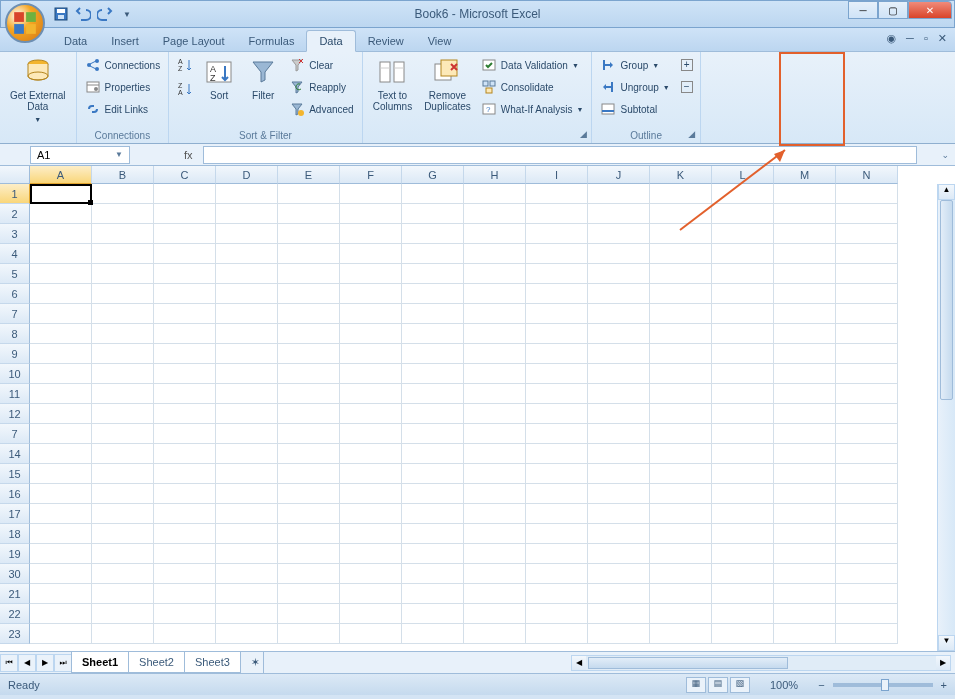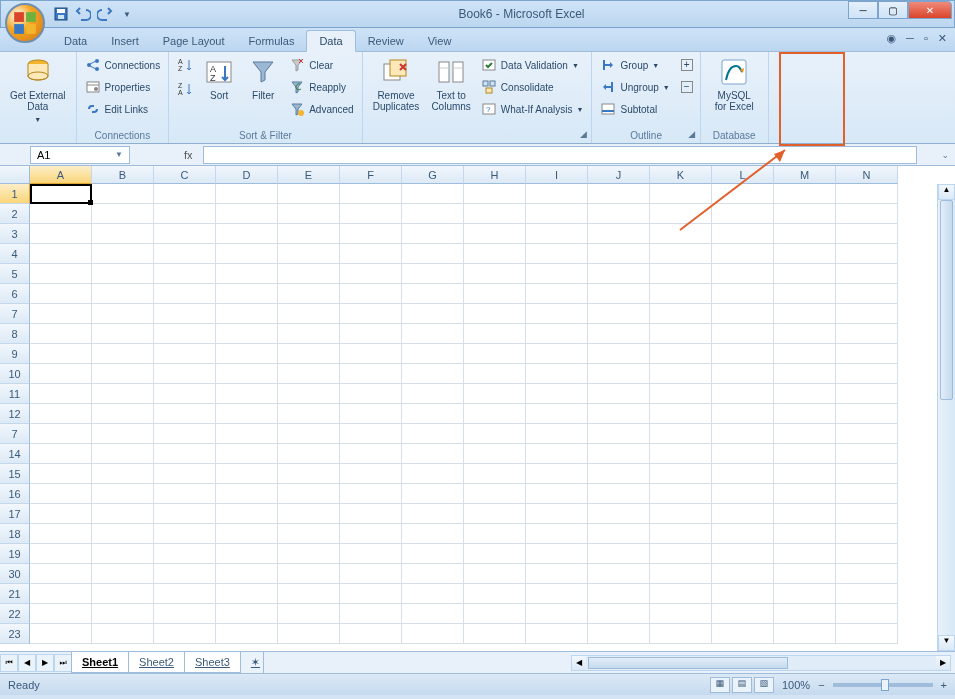--- a/index.html
+++ b/index.html
@@ -4,21 +4,21 @@
 <style>
 * { box-sizing: border-box; margin: 0; padding: 0; font-family: "Segoe UI", Tahoma, sans-serif; }
 body { background: #d4e4f4; width: 955px; height: 699px; overflow: hidden; position: relative; }
 
 
 .titlebar { height: 28px; background: linear-gradient(#cfe3f7, #bcd6f0); display: flex; align-items: center; position: relative; border: 1px solid #7ba4ce; }
 .office-button { width: 40px; height: 40px; background: radial-gradient(circle at 30% 30%, #fff, #f5a623 40%, #d47612); border-radius: 50%; border: 2px solid #6d8fb3; position: absolute; left: 4px; top: 2px; z-index: 30; display: flex; align-items: center; justify-content: center; }
 .office-button svg { width: 26px; height: 26px; }
 .qat { display: flex; gap: 6px; margin-left: 52px; align-items: center; }
 .qat-item { width: 16px; height: 16px; display: flex; align-items: center; justify-content: center; cursor: pointer; }
-.title-text { position: absolute; left: 50%; transform: translateX(-50%); font-size: 12px; color: #3b5a7a; margin-left: 44px; }
+.title-text { position: absolute; left: 50%; transform: translateX(-50%); font-size: 12px; color: #3b5a7a; }
 .win-controls { position: absolute; right: 2px; top: 0; display: flex; }
 .win-btn { width: 30px; height: 18px; border: 1px solid #7ba4ce; background: linear-gradient(#e6f0fa,#cfe3f7); display: flex; align-items: center; justify-content: center; font-size: 10px; cursor: pointer; }
 .win-btn.close { background: linear-gradient(#f08b7a,#d9442a); color: #fff; width: 44px; border-radius: 0 4px 0 0; }
 
 
 .tabrow { height: 24px; background: linear-gradient(#cfe3f7,#bcd6f0); display: flex; align-items: flex-end; padding-left: 52px; border-bottom: 1px solid #9fbcda; position: relative; }
 .tab { padding: 4px 12px; font-size: 11px; color: #3b5a7a; cursor: pointer; }
 .tab.active { background: #e8f1fa; border: 1px solid #9fbcda; border-bottom: 1px solid #e8f1fa; border-radius: 3px 3px 0 0; color: #2b4a6a; margin-bottom: -1px; }
 .tab-right { position: absolute; right: 8px; top: 4px; display: flex; gap: 10px; }
 .tab-right span { font-size: 11px; color: #3b5a7a; cursor: pointer; }
@@ -57,21 +57,21 @@
 .active-cell { position: absolute; border: 2px solid #000; width: 62px; height: 20px; left: 0; top: 0; pointer-events: none; }
 .active-cell::after { content: ''; position: absolute; right: -3px; bottom: -3px; width: 5px; height: 5px; background: #000; }
 .vscroll { position: absolute; right: 0; top: 18px; bottom: 0; width: 18px; background: linear-gradient(90deg,#e8f1fa,#d7e8f7); border-left: 1px solid #bcd6f0; }
 .vscroll .btn { height: 16px; background: linear-gradient(#f2f7fc,#dce9f6); border: 1px solid #bcd6f0; font-size: 8px; text-align: center; cursor: pointer; }
 .vscroll .thumb { position: absolute; top: 16px; left: 2px; right: 2px; height: 200px; background: linear-gradient(90deg,#e2edf8,#c5daee); border: 1px solid #9fbcda; border-radius: 2px; cursor: pointer; }
 
 
 .sheet-row { height: 22px; background: #e8f1fa; display: flex; align-items: center; border-top: 1px solid #9fbcda; font-size: 11px; }
 .nav-btns { display: flex; }
 .nav-btn { width: 18px; height: 18px; border: 1px solid #bcd6f0; background: #eaf2fa; font-size: 8px; text-align: center; line-height: 16px; cursor: pointer; }
-.sheet-tab { padding: 4px 10px; background: #fff; border: 1px solid #9fbcda; border-top: none; margin-left: -1px; cursor: pointer; color: #3b5a7a; text-decoration: underline; }
+.sheet-tab { padding: 4px 10px; background: #fff; border: 1px solid #9fbcda; border-top: none; margin-left: -1px; cursor: pointer; color: #3b5a7a; }
 .sheet-tab.active { font-weight: bold; background: #fff; color: #000; }
 .hscroll-area { flex: 1; display: flex; align-items: center; justify-content: flex-end; padding: 0 4px; }
 .hscroll { width: 380px; height: 16px; background: #e0ecf7; border: 1px solid #bcd6f0; position: relative; }
 .hscroll .hthumb { position: absolute; left: 16px; width: 200px; top: 1px; bottom: 1px; background: linear-gradient(#e2edf8,#c5daee); border: 1px solid #9fbcda; cursor: pointer; }
 .hscroll .hb { position: absolute; width: 14px; top: 0; bottom: 0; background: linear-gradient(#f2f7fc,#dce9f6); font-size: 8px; text-align: center; line-height: 14px; cursor: pointer; }
 
 
 .status { height: 22px; background: linear-gradient(#dce9f6,#c5daee); display: flex; align-items: center; justify-content: space-between; padding: 0 8px; font-size: 11px; color: #3b5a7a; border-top: 1px solid #9fbcda; }
 .view-btns { display: flex; gap: 2px; align-items: center; }
 .view-btn { width: 20px; height: 16px; border: 1px solid #9fbcda; background: #eaf2fa; cursor: pointer; font-size: 9px; text-align: center; }
@@ -271,40 +271,40 @@
       </div>
     </div>
     <div class="group-label">Sort &amp; Filter</div>
   </div>
 
   <div class="group">
     <div class="group-content">
       <div class="bigbtn">
         <span class="ic">
             <svg class="icon32" viewBox="0 0 32 32">
-              <rect x="4" y="8" width="16" height="16" fill="#fff" stroke="#888"></rect>
-              <rect x="10" y="4" width="16" height="16" fill="#fde9b8" stroke="#b4851e"></rect>
-              <path d="M20 8l6 6m0-6l-6 6" stroke="#c33" stroke-width="2"></path>
-            </svg>
-          </span>
-        <span style="white-space:pre;">Remove
-Duplicates</span>
-      </div>
-      <div class="bigbtn">
-        <span class="ic">
-            <svg class="icon32" viewBox="0 0 32 32">
               <rect x="4" y="6" width="10" height="20" fill="#fff" stroke="#888"></rect>
               <rect x="18" y="6" width="10" height="20" fill="#fff" stroke="#888"></rect>
               <line x1="4" y1="12" x2="14" y2="12" stroke="#ccc"></line>
               <line x1="18" y1="12" x2="28" y2="12" stroke="#ccc"></line>
             </svg>
           </span>
         <span style="white-space:pre;">Text to
 Columns</span>
       </div>
+      <div class="bigbtn">
+        <span class="ic">
+            <svg class="icon32" viewBox="0 0 32 32">
+              <rect x="4" y="8" width="16" height="16" fill="#fff" stroke="#888"></rect>
+              <rect x="10" y="4" width="16" height="16" fill="#fde9b8" stroke="#b4851e"></rect>
+              <path d="M20 8l6 6m0-6l-6 6" stroke="#c33" stroke-width="2"></path>
+            </svg>
+          </span>
+        <span style="white-space:pre;">Remove
+Duplicates</span>
+      </div>
       <div class="smallstack">
         <div class="smallitem">
             <span class="ic">
               <svg class="icon16" viewBox="0 0 16 16">
                 <rect x="2" y="3" width="12" height="10" fill="#fff" stroke="#888"></rect>
                 <path d="M5 8l2 2 4-4" stroke="#2e7d32" stroke-width="2" fill="none"></path>
               </svg>
             </span>
             <span>Data Validation</span> 
             <span style="font-size:7px;">▼</span>
@@ -373,36 +373,20 @@
           </div>
         <div class="smallitem" style="padding:1px;">
             <span class="ic" style="font-size:10px;border:1px solid #888;width:12px;height:12px;text-align:center;line-height:10px;">−</span>
           </div>
       </div>
     </div>
     <div class="group-label">Outline</div>
     <div class="dialog-launcher">◢</div>
   </div>
 
-  <div class="group" style="padding:2px 10px 0 10px;">
-    <div class="group-content">
-      <div class="bigbtn">
-        <span class="ic">
-            <svg class="icon32" viewBox="0 0 32 32">
-              <rect x="4" y="4" width="24" height="24" rx="2" fill="#fff" stroke="#7ba4ce"></rect>
-              <path d="M8 24c2-10 6-14 10-14 3 0 4 2 6 6" fill="none" stroke="#00758f" stroke-width="2"></path>
-              <path d="M22 14l4-2-1 5" fill="#f29111"></path>
-            </svg>
-          </span>
-        <span style="white-space:pre;">MySQL
-for Excel</span>
-      </div>
-    </div>
-    <div class="group-label">Database</div>
-  </div>
 </div>
 
 <div class="formula-row">
   <div class="name-box">
     <span>A1</span>
     <span style="font-size:8px;color:#5a7a9a;">▼</span>
   </div>
   <span style="width:40px;"></span>
   <span class="fx-label">fx</span>
   <div class="formula-input"></div>
@@ -850,21 +834,21 @@
     </div>
   </div>
 </div>
 
 <div class="status">
   <span>Ready</span>
   <div class="view-btns">
     <div class="view-btn">▦</div>
     <div class="view-btn">▤</div>
     <div class="view-btn">▧</div>
-    <span style="margin:0 6px;">100%</span>
+    <span style="margin:0 18px;">100%</span>
     <span style="cursor:pointer;">−</span>
     <div class="zoom-slider">
         <div class="zt"></div>
       </div>
     <span style="cursor:pointer;">+</span>
   </div>
 </div>
 
 <div class="highlight-box" style="left:779px; top:52px; width:66px; height:94px;"></div>
 

